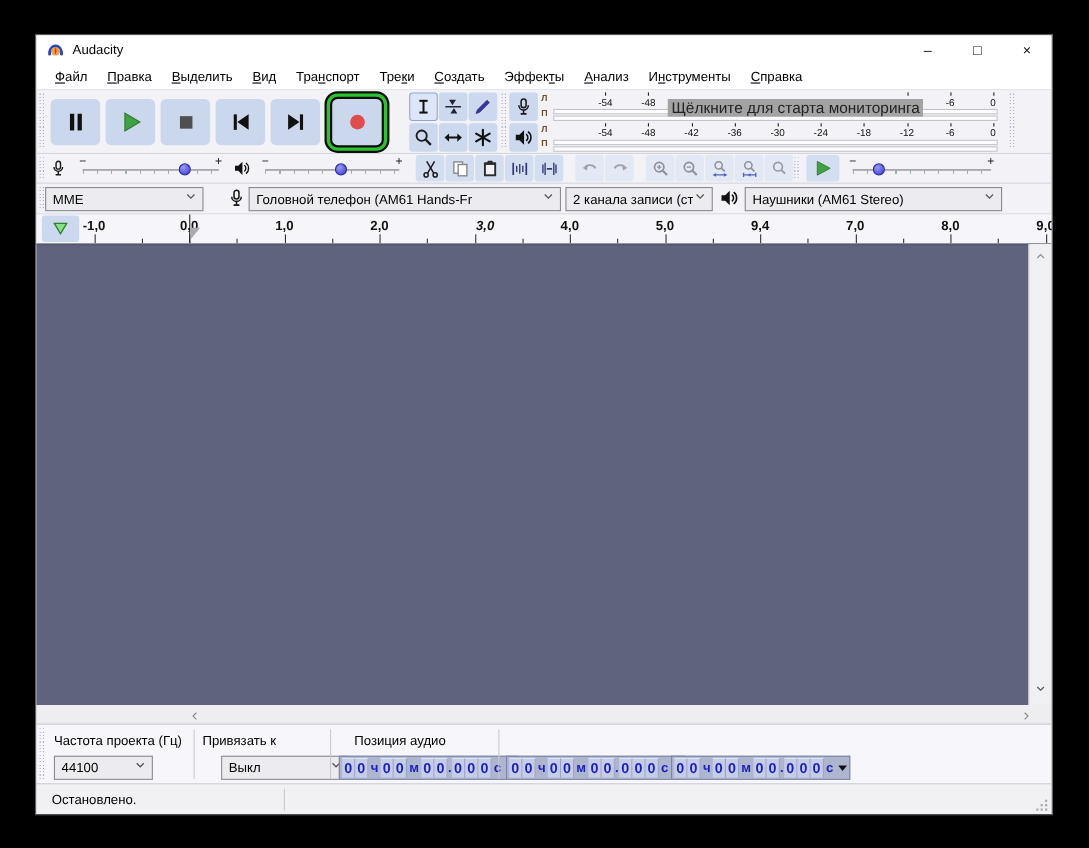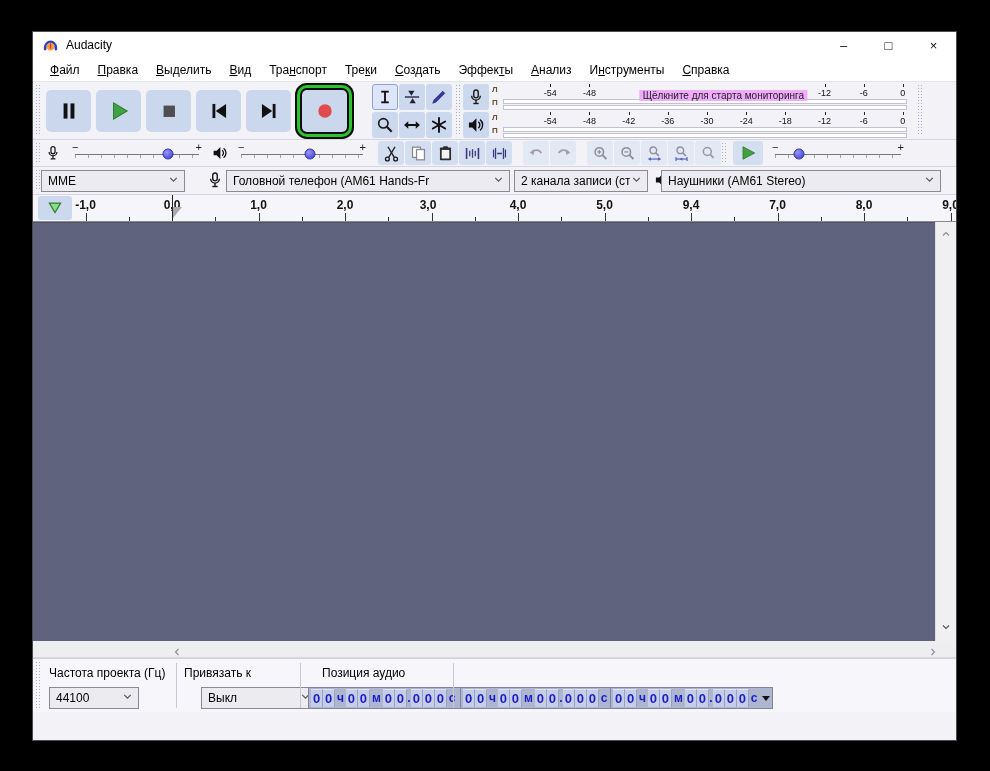--- a/index.html
+++ b/index.html
@@ -35,22 +35,22 @@
   .ebtn{position:absolute;top:1px;width:26px;height:24px;background:#d4def1;border-radius:3px;
         display:flex;align-items:center;justify-content:center}
   
   .mrow-btn{position:absolute;width:26px;height:26px;background:#ccd8ee;border-radius:3px;
             display:flex;align-items:center;justify-content:center}
   .chlabels{position:absolute;width:12px;text-align:left;font-size:8px;line-height:13px;color:#6b4e2e;font-weight:bold}
   .mbox{position:absolute;height:28px}
   .mtick{position:absolute;top:1px;width:1px;height:3px;background:#222}
   .mlabel{position:absolute;top:5px;transform:translateX(-50%);font-size:9px;color:#111;white-space:nowrap}
   .mbar{position:absolute;left:0;right:4px;height:5px;border:1px solid #c2c2cc;background:#fdfdff;box-sizing:border-box}
-  .mmsg{position:absolute;top:7px;left:54%;transform:translateX(-50%);font-size:10px;color:#222;
-        background:#f0abfc;padding:0 3px;white-space:nowrap}
+  .mmsg{position:absolute;top:7px;left:54%;transform:translateX(-50%);font-size:14px;color:#222;
+        background:#a3a3a3;padding:0 3px;white-space:nowrap}
   
   .slider{position:absolute;height:24px}
   .strack{position:absolute;left:2px;right:2px;top:13px;height:1px;background:#777}
   .sticks{position:absolute;left:2px;right:2px;top:14px;height:3px;
           background-image:repeating-linear-gradient(to right,#9aa 0,#9aa 1px,transparent 1px,transparent 13px)}
   .smin,.splus{position:absolute;top:0;font-size:11px;color:#222}
   .smin{left:-1px}.splus{right:-1px}
   .thumb{position:absolute;top:13px;width:11px;height:11px;border-radius:50%;
          background:radial-gradient(circle at 35% 30%,#9a9af2,#3636d6);border:1px solid #2626a6;
          transform:translate(-50%,-50%);box-sizing:border-box}
@@ -431,21 +431,21 @@
         <span class="sel-text">2 канала записи (стерео</span>
       <span><svg width="13" height="13" viewBox="0 0 24 24">
               <polyline points="6,9 12,15 18,9" fill="none" stroke="#555" stroke-width="2.2"></polyline>
             </svg></span>
         </div>
       <span id="devSpk" style="position:absolute;left:620px;top:3px"><svg width="20" height="20" viewBox="0 0 24 24">
             <polygon points="3.5,9 7.5,9 12.5,4 12.5,20 7.5,15 3.5,15" fill="#111"></polygon>
             <path d="M14.8,8.3 a4.6,4.6 0 0 1 0,7.4" fill="none" stroke="#111" stroke-width="1.7"></path>
             <path d="M16.8,5.6 a8,8 0 0 1 0,12.8" fill="none" stroke="#111" stroke-width="1.7"></path>
           </svg></span>
-      <div class="sel" style="left:628px;top:3px;width:280px">
+      <div class="sel" style="left:644px;top:3px;width:234px">
         <span class="sel-text">Наушники (AM61 Stereo)</span>
       <span><svg width="13" height="13" viewBox="0 0 24 24">
               <polyline points="6,9 12,15 18,9" fill="none" stroke="#555" stroke-width="2.2"></polyline>
             </svg></span>
         </div>
     </div>
   </div>
 
   <div class="ruler-row">
     <div class="pinbtn" id="pinbtn">
@@ -459,21 +459,21 @@
         <div class="rtick" style="left: 53.75px; height: 4px;"></div>
         <div class="rlabel" style="left: 97px;">0,0</div>
         <div class="rtick" style="left: 97px; height: 8px;"></div>
         <div class="rtick" style="left: 140.25px; height: 4px;"></div>
         <div class="rlabel" style="left: 183.5px;">1,0</div>
         <div class="rtick" style="left: 183.5px; height: 8px;"></div>
         <div class="rtick" style="left: 226.75px; height: 4px;"></div>
         <div class="rlabel" style="left: 270px;">2,0</div>
         <div class="rtick" style="left: 270px; height: 8px;"></div>
         <div class="rtick" style="left: 313.25px; height: 4px;"></div>
-        <div class="rlabel" style="left: 353px;">3,0</div>
+        <div class="rlabel" style="left: 366px; font-style: italic;">3,0</div>
         <div class="rtick" style="left: 356.5px; height: 8px;"></div>
         <div class="rtick" style="left: 399.75px; height: 4px;"></div>
         <div class="rlabel" style="left: 443px;">4,0</div>
         <div class="rtick" style="left: 443px; height: 8px;"></div>
         <div class="rtick" style="left: 486.25px; height: 4px;"></div>
         <div class="rlabel" style="left: 529.5px;">5,0</div>
         <div class="rtick" style="left: 529.5px; height: 8px;"></div>
         <div class="rtick" style="left: 572.75px; height: 4px;"></div>
         <div class="rlabel" style="left: 616px;">9,4</div>
         <div class="rtick" style="left: 616px; height: 8px;"></div>
@@ -574,14 +574,26 @@
         <span class="cell">0</span>
         <span class="dot">.</span>
         <span class="cell">0</span>
         <span class="cell">0</span>
         <span class="cell">0</span>
         <span class="unit">с</span>
         <span class="dd"></span>
       </div>
   </div>
 
+  <div class="statusbar">
+    <span class="status-text">Остановлено.</span>
+    <div class="vdiv" style="left:225px;top:4px;bottom:4px"></div>
+    <div class="rgrip">
+      <span style="right:0;bottom:0"></span>
+        <span style="right:4px;bottom:0"></span>
+        <span style="right:0;bottom:4px"></span>
+      <span style="right:8px;bottom:0"></span>
+        <span style="right:0;bottom:8px"></span>
+        <span style="right:4px;bottom:4px"></span>
+    </div>
+  </div>
 
 </div>
 
 </body></html>

